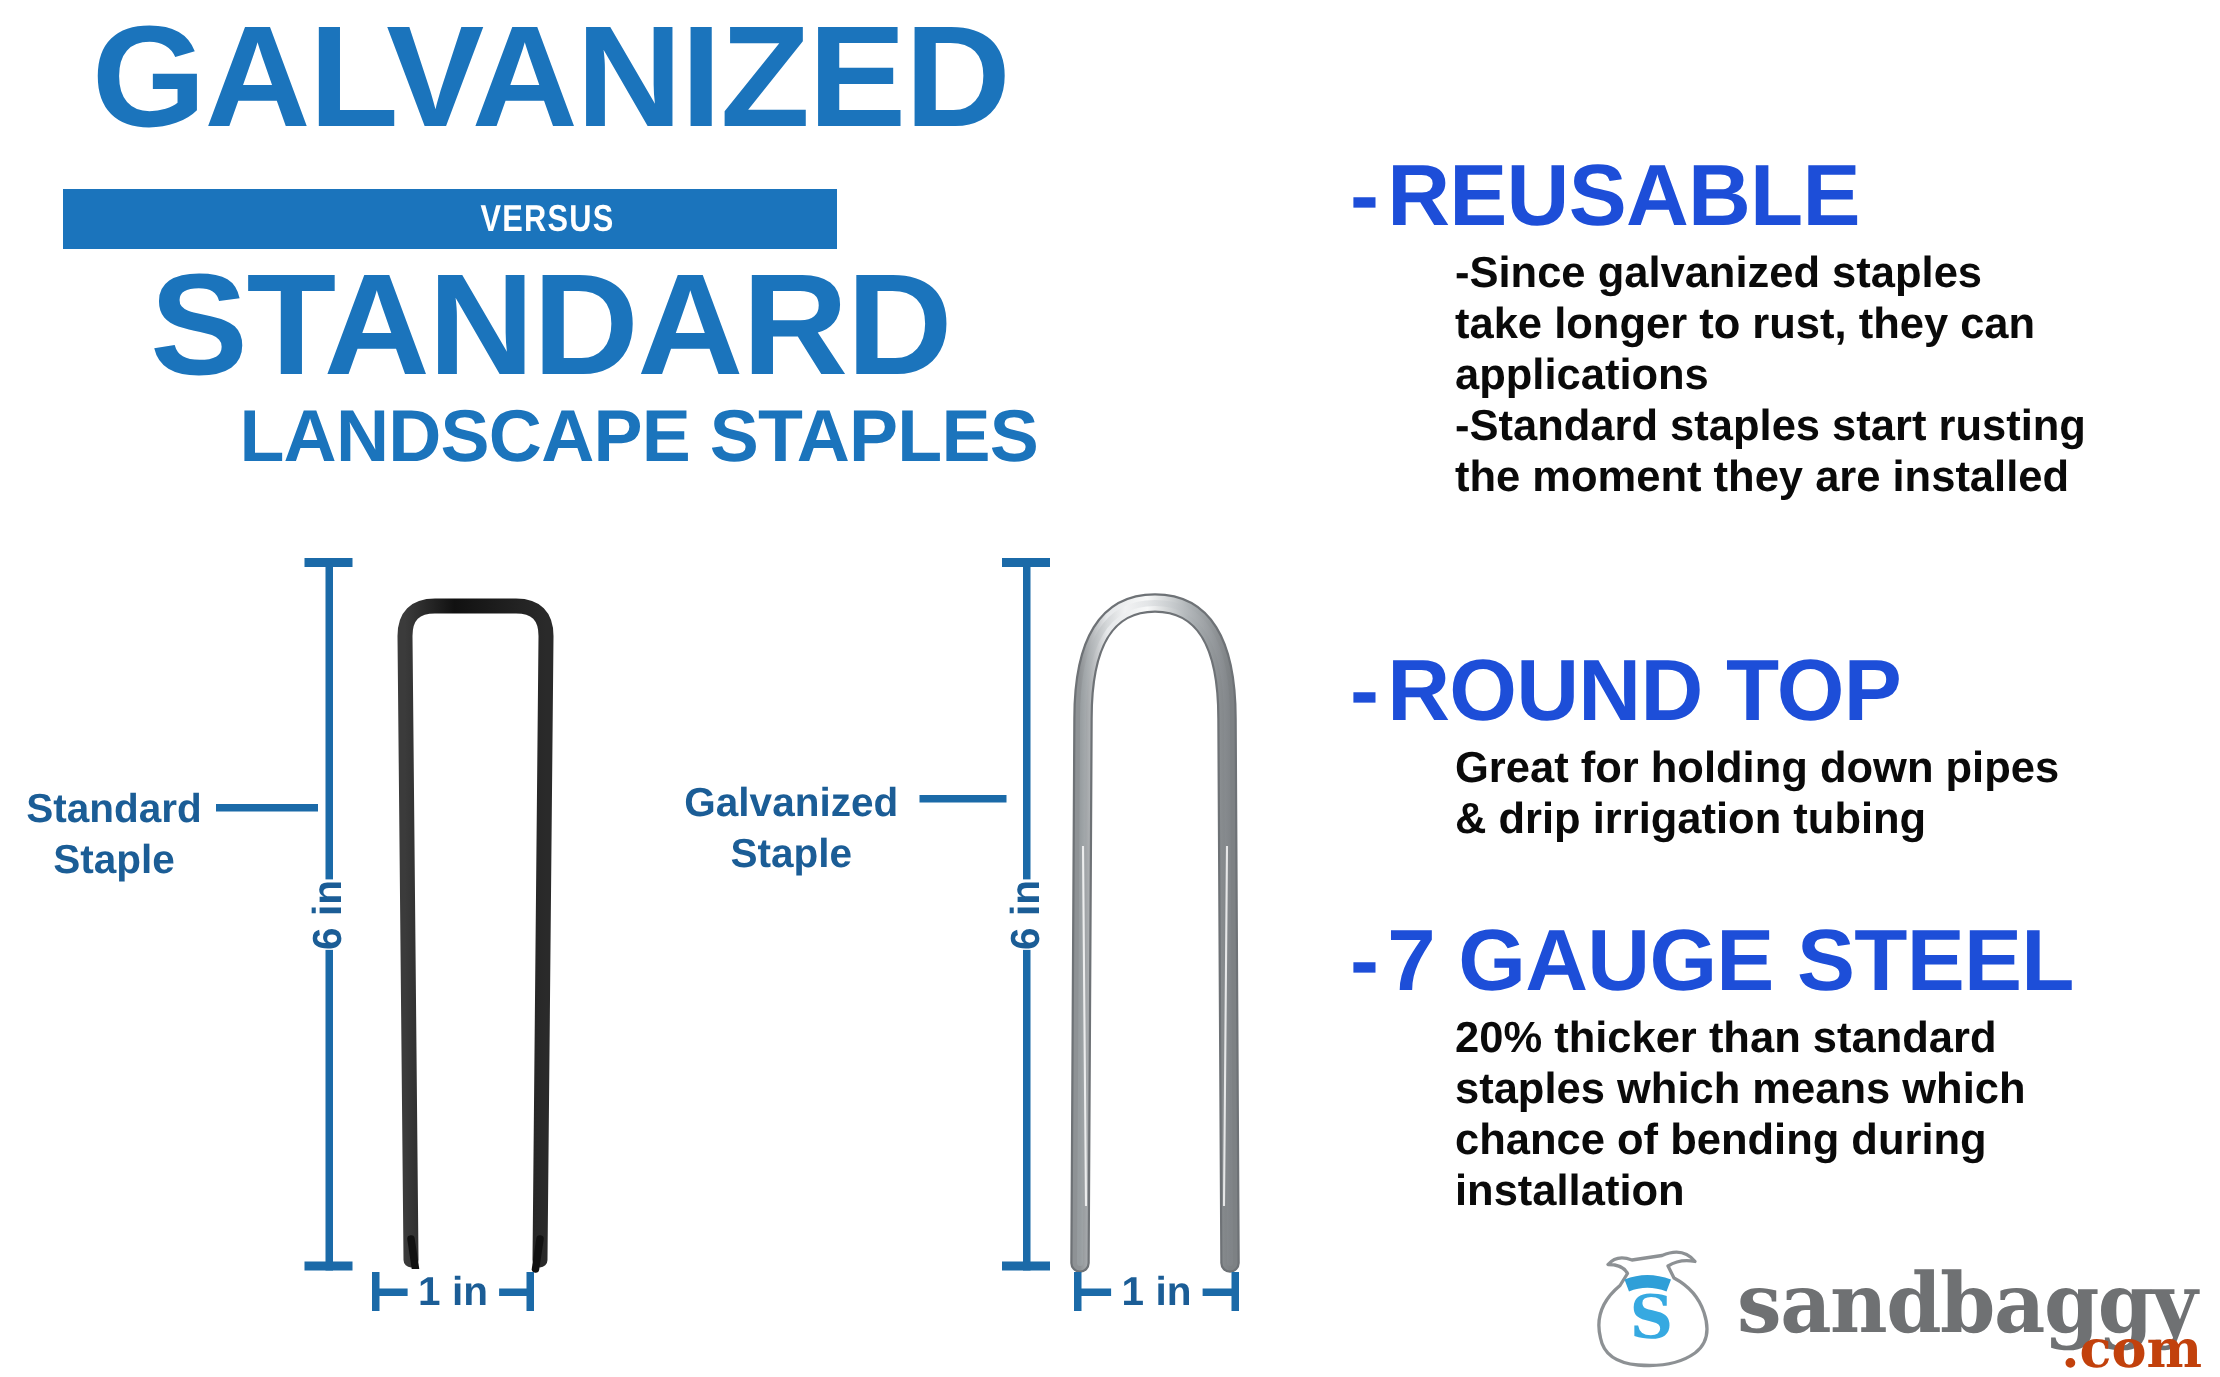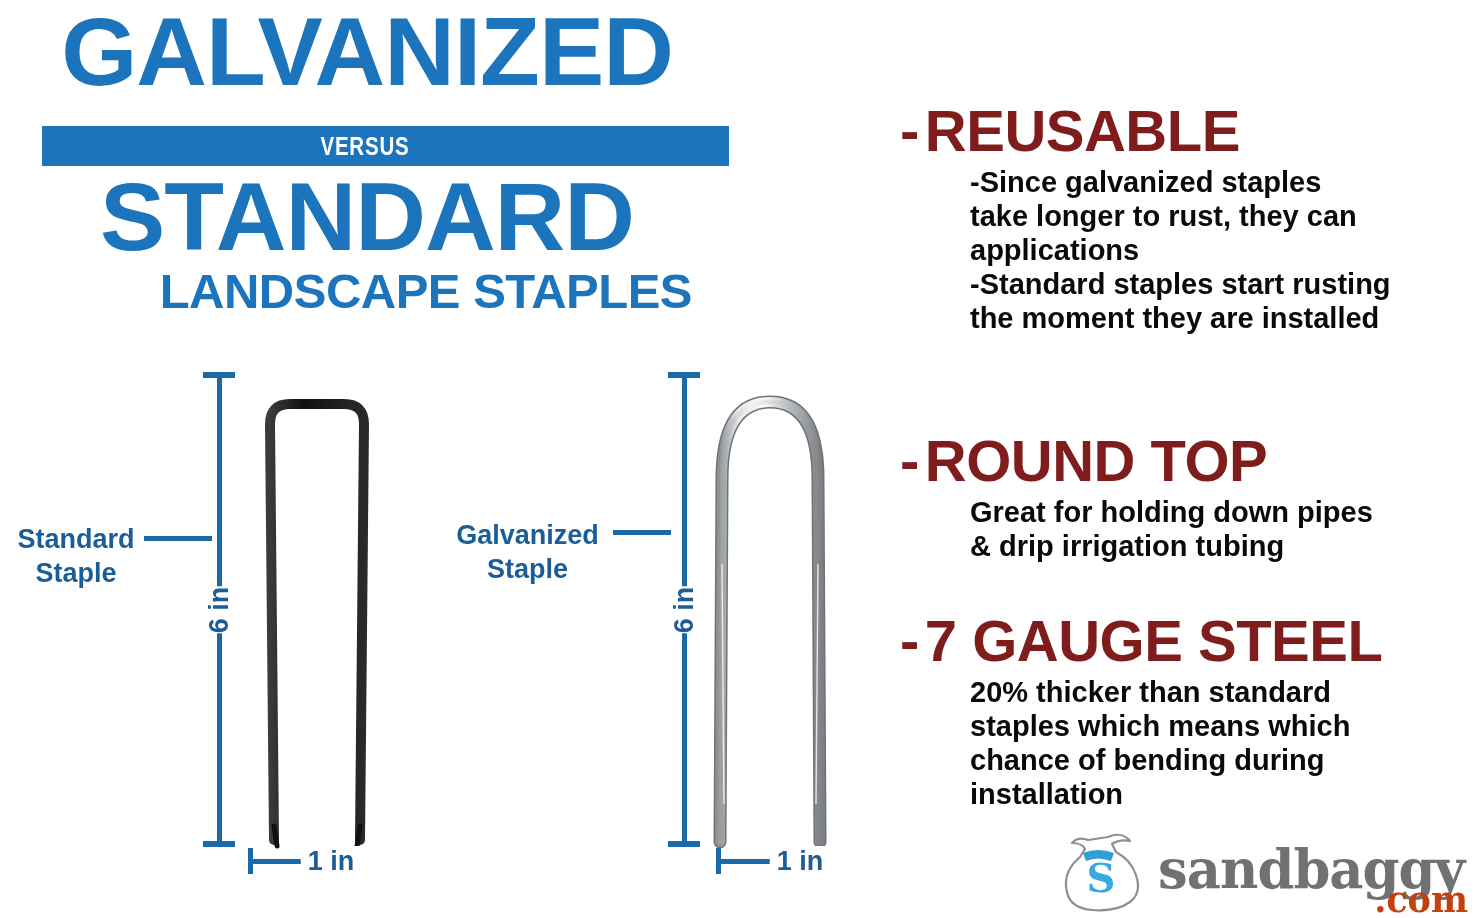--- a/index.html
+++ b/index.html
@@ -39,21 +39,21 @@
     color: #1b74bc;
     letter-spacing: -1px;
     transform: scaleX(1.02);
     transform-origin: center;
     white-space: nowrap;
   }
   .versus-bar {
     position: absolute;
     left: 42px;
     top: 126px;
-    width: 687px;
+    width: 516px;
     height: 40px;
     background: #1b74bc;
   }
   .versus-text {
     position: absolute;
     left: 0;
     top: 0;
     width: 646px;
     height: 40px;
     line-height: 40px;
@@ -186,21 +186,20 @@
     left: 50%;
     top: 50%;
     transform: translate(-50%, -50%);
     background: #ffffff;
     padding: 0 7px;
     color: #1b5d96;
     font-size: 27px;
     font-weight: 700;
     white-space: nowrap;
     line-height: 30px;
-    margin-left: 29px;
   }
   #hdim-standard { left: 248px; top: 516px; width: 108px; }
   #hdim-galvanized { left: 716px; top: 516px; width: 110px; }
 
   .staple-svg { position: absolute; }
   #svg-standard { left: 252px; top: 34px; }
   #svg-galvanized { left: 700px; top: 34px; }
 
   
   #features {
@@ -208,21 +207,21 @@
     left: 900px;
     top: 100px;
     width: 560px;
   }
   .feature { position: absolute; left: 0; width: 548px; }
   #feature-0 { top: 0px; }
   #feature-1 { top: 330px; }
   #feature-2 { top: 510px; }
 
   .feature-head {
-    color: #7f1d1d;
+    color: #1d4ed8;
     font-size: 58px;
     line-height: 62px;
     font-weight: 700;
     letter-spacing: -0.5px;
     white-space: nowrap;
   }
   .feature-head .dash { margin-right: 6px; }
   .feature-body {
     color: #0a0a0a;
     font-size: 29px;

